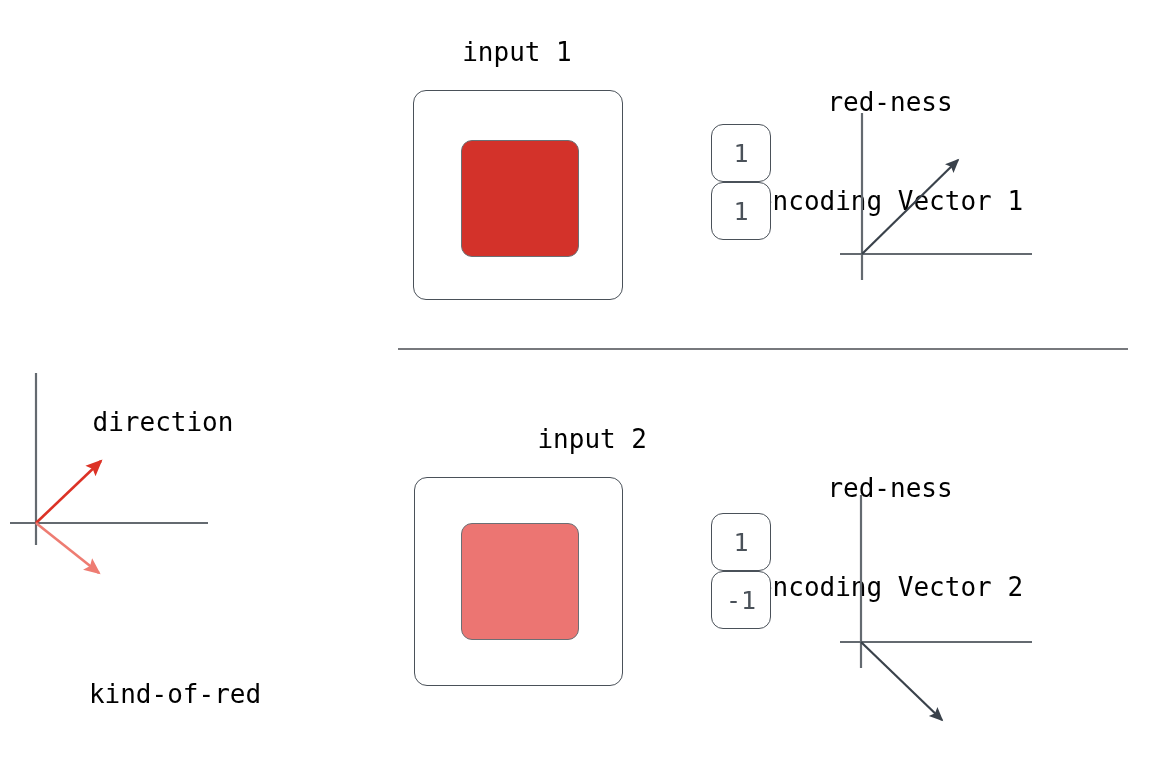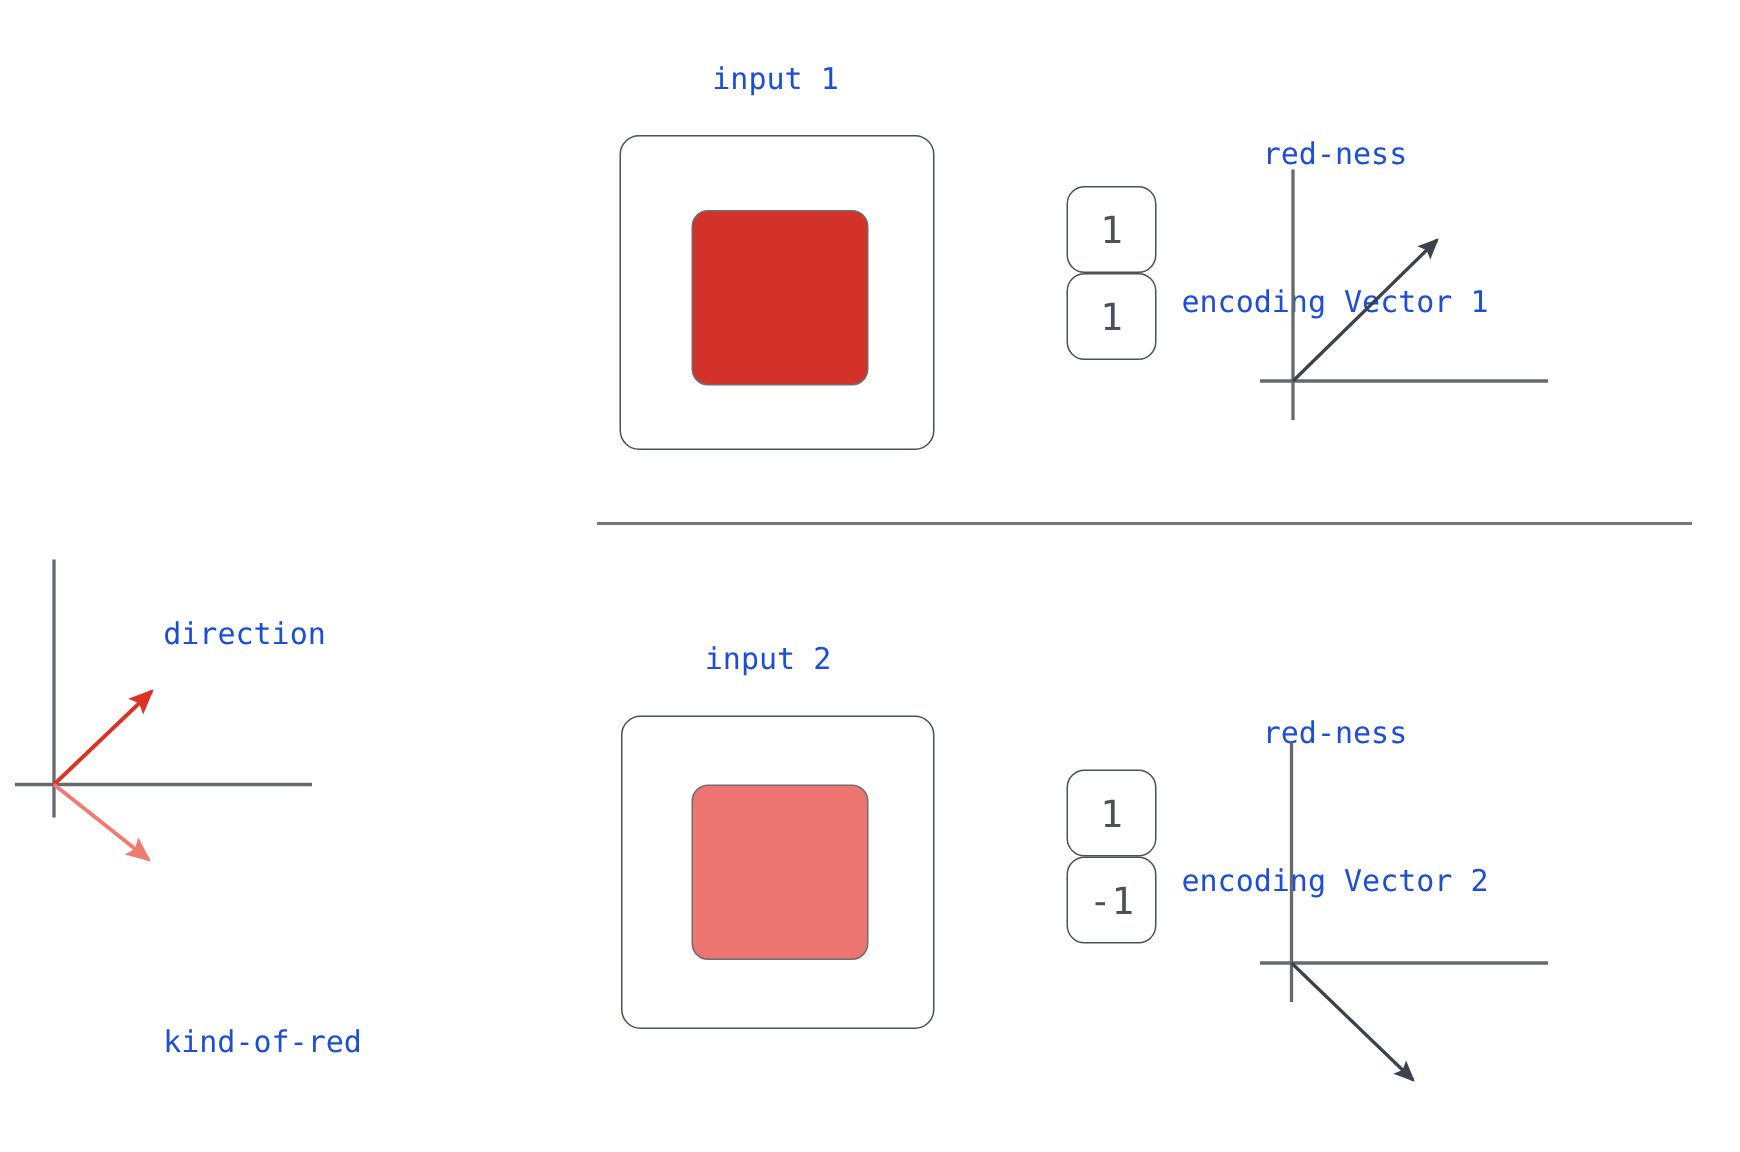--- a/index.html
+++ b/index.html
@@ -18,23 +18,23 @@
   }
   .stage {
     position: absolute;
     left: 0; top: 0;
     width: 1160px;
     height: 768px;
   }
   .lbl {
     position: absolute;
     font-family: "DejaVu Sans Mono", "Liberation Mono", monospace;
-    font-size: 20px;
+    font-size: 26px;
     line-height: 33px;
-    color: #1d4ed8;
+    color: #000000;
     white-space: pre;
     letter-spacing: 0px;
   }
   .lbl.center {
     text-align: center;
     transform: translateX(-50%);
   }
   
   .frame {
     position: absolute;
@@ -137,21 +137,21 @@
       <line x1="32" y1="13" x2="32" y2="180" stroke="#646a70" stroke-width="2.2"></line>
       <line x1="10" y1="154" x2="202" y2="154" stroke="#646a70" stroke-width="2.2"></line>
       <line x1="32" y1="154" x2="128" y2="60" stroke="#3a424b" stroke-width="2.2" marker-end="url(#ahDark1)"></line>
     </svg>
   </div>
 
   <div class="divider" style="left:398px; top:348px; width:730px;"></div>
 
   <div>
 
-    <div class="lbl center" style="left:512px; top:423px; width:300px;">input 2</div>
+    <div class="lbl center" style="left:497px; top:423px; width:300px;text-align:right;">input 2</div>
 
     <div class="frame" style="left:414px; top:477px; width:209px; height:209px;"></div>
     <div class="swatch" id="sw2" style="left: 461px; top: 523px; width: 118px; height: 117px; background: rgb(236, 117, 114);"></div>
 
     <div class="lbl center" style="left:890px; top:406px; width:420px;">
       <div>red-ness</div>
       <div>encoding Vector 2</div>
     </div>
 
     <div class="cell" style="left:711px; top:513px;">1</div>

